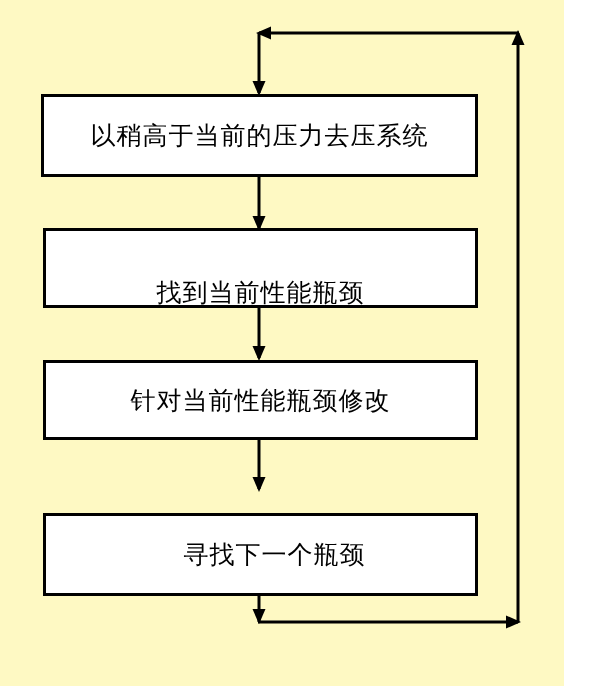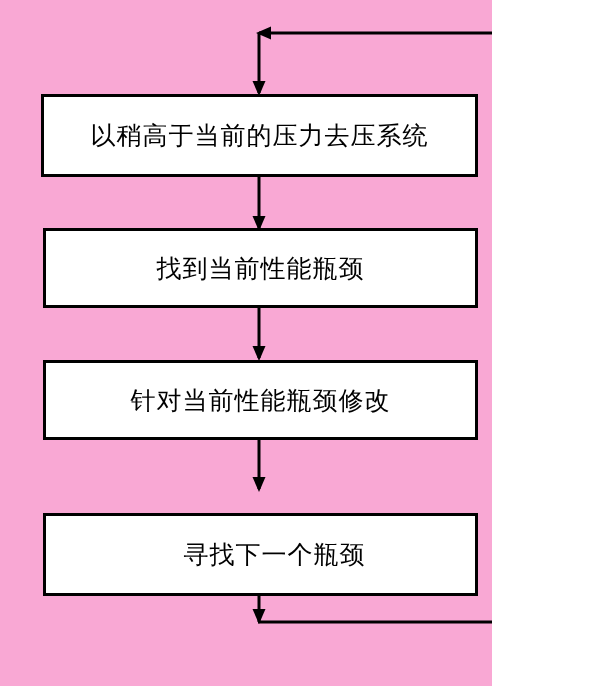--- a/index.html
+++ b/index.html
@@ -6,23 +6,23 @@
   html, body {
     margin: 0;
     padding: 0;
     background: #ffffff;
   }
   body {
     font-family: "DejaVu Sans", "Liberation Sans", sans-serif;
   }
   #canvas {
     position: relative;
-    width: 492px;
+    width: 564px;
     height: 686px;
-    background: #f9a8d4;
+    background: #fef9c3;
     overflow: hidden;
   }
   #flow-svg {
     position: absolute;
     left: 0;
     top: 0;
     width: 602px;
     height: 686px;
   }
   .node-box {
@@ -82,21 +82,21 @@
 
       <line x1="259" y1="33" x2="259" y2="93" stroke="#000000" stroke-width="3"></line>
       <polygon points="259,96 252.5,81 265.5,81" fill="#000000"></polygon>
     </g>
   </svg>
 
   <div class="node-box" style="left:41px; top:94px; width:437px; height:83px;">
     <span class="node-label">以稍高于当前的压力去压系统</span>
   </div>
 
-  <div class="node-box" style="left:43px; top:228px; width:435px; height:80px;">
+  <div class="node-box" style="left:43px; top:228px; width:435px; height:80px;align-items:flex-end;">
     <span class="node-label">找到当前性能瓶颈</span>
   </div>
 
   <div class="node-box" style="left:43px; top:360px; width:435px; height:80px;">
     <span class="node-label">针对当前性能瓶颈修改</span>
   </div>
 
   <div class="node-box" style="left:43px; top:513px; width:435px; height:83px;padding-left:28px;">
     <span class="node-label">寻找下一个瓶颈</span>
   </div>

